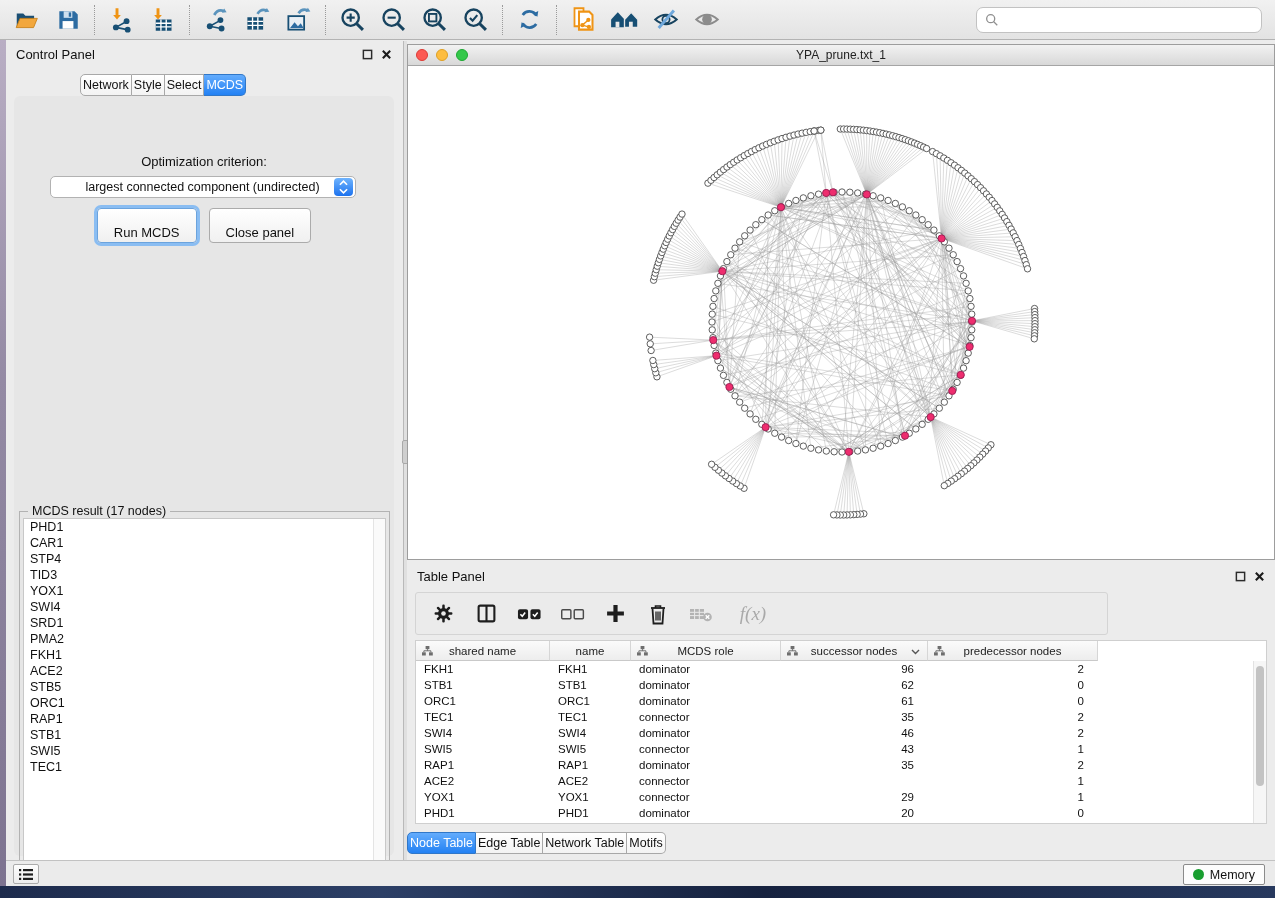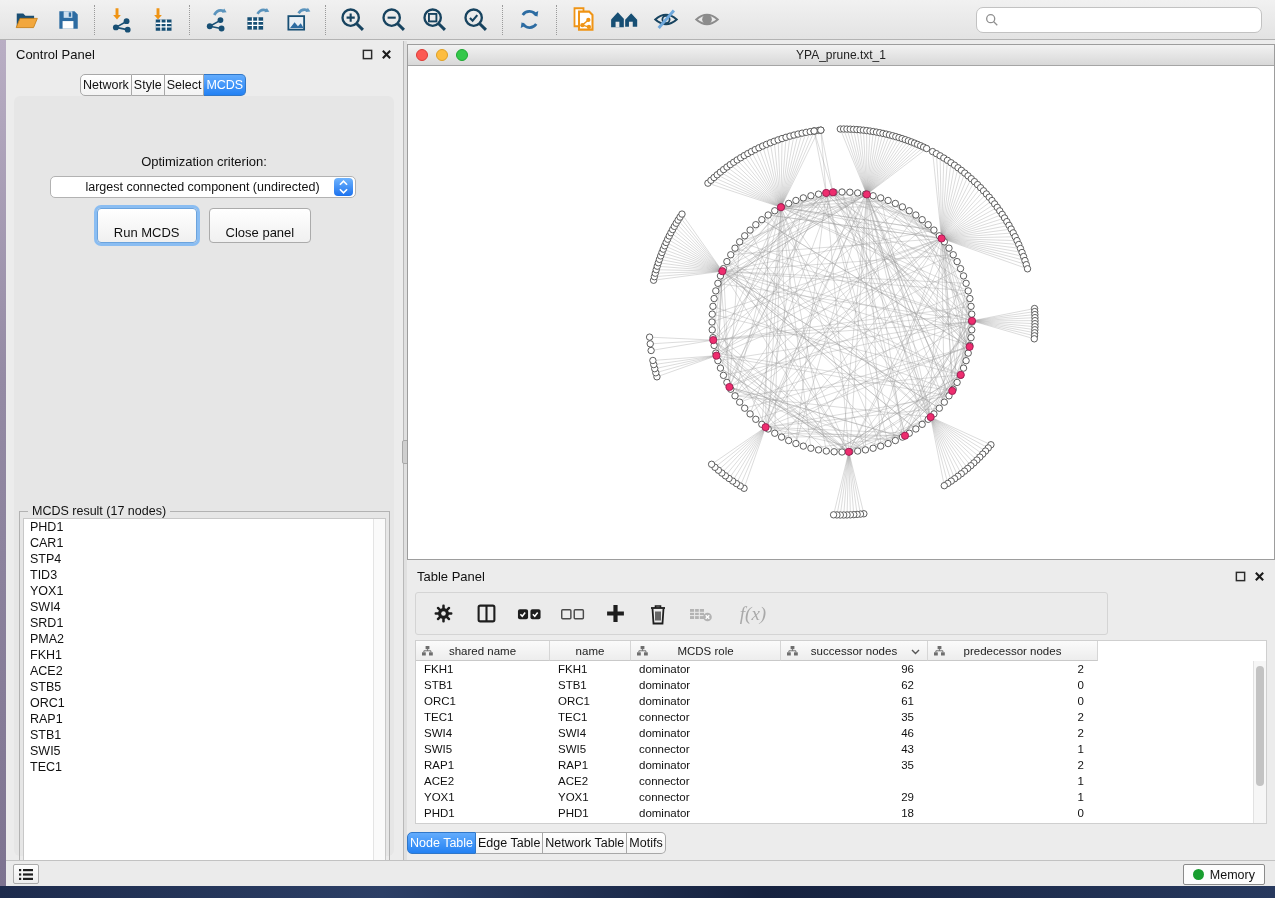--- a/index.html
+++ b/index.html
@@ -1267,21 +1267,21 @@
           <div class="td" style="width: 134px;">YOX1</div>
           <div class="td" style="width: 81px;">YOX1</div>
           <div class="td" style="width: 150px;">connector</div>
           <div class="td num" style="width: 147px;">29</div>
           <div class="td num" style="width: 170px;">1</div>
         </div>
         <div class="tr">
           <div class="td" style="width: 134px;">PHD1</div>
           <div class="td" style="width: 81px;">PHD1</div>
           <div class="td" style="width: 150px;">dominator</div>
-          <div class="td num" style="width: 147px;">18</div>
+          <div class="td num" style="width: 147px;">20</div>
           <div class="td num" style="width: 170px;">0</div>
         </div>
       </div>
     <div id="tbl-scroll">
         <div id="tbl-thumb"></div>
       </div>
   </div>
 
   <div id="tp-tabs">
       <div class="seg-tab active">Node Table</div>

